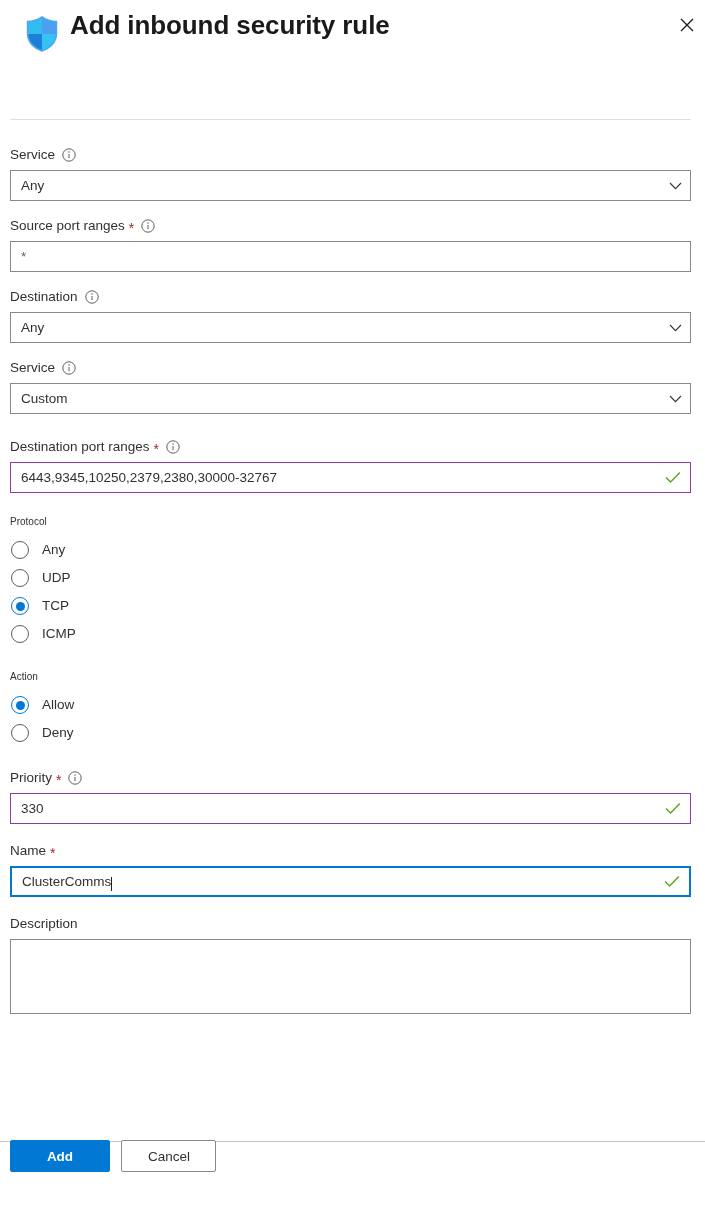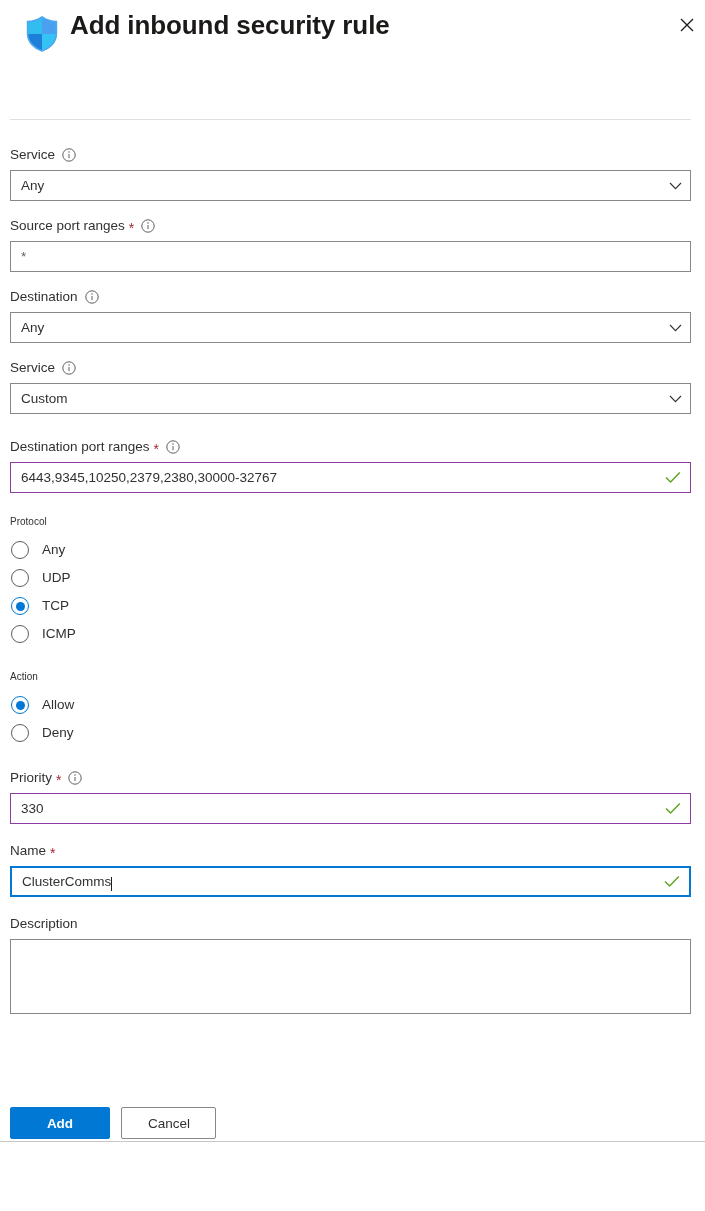--- a/index.html
+++ b/index.html
@@ -214,21 +214,21 @@
   .radio-label {
     font-size: 13.5px;
     color: #323130;
     margin-left: 13px;
     line-height: 18px;
   }
 
   
   .footer {
     position: absolute;
-    left: 10px; top: 1107px;
+    left: 10px; top: 1140px;
   }
   .btn {
     height: 32px;
     font-family: "Liberation Sans", sans-serif;
     font-size: 13.5px;
     border-radius: 2px;
     cursor: pointer;
     padding: 0;
     display: inline-flex;
     align-items: center;

